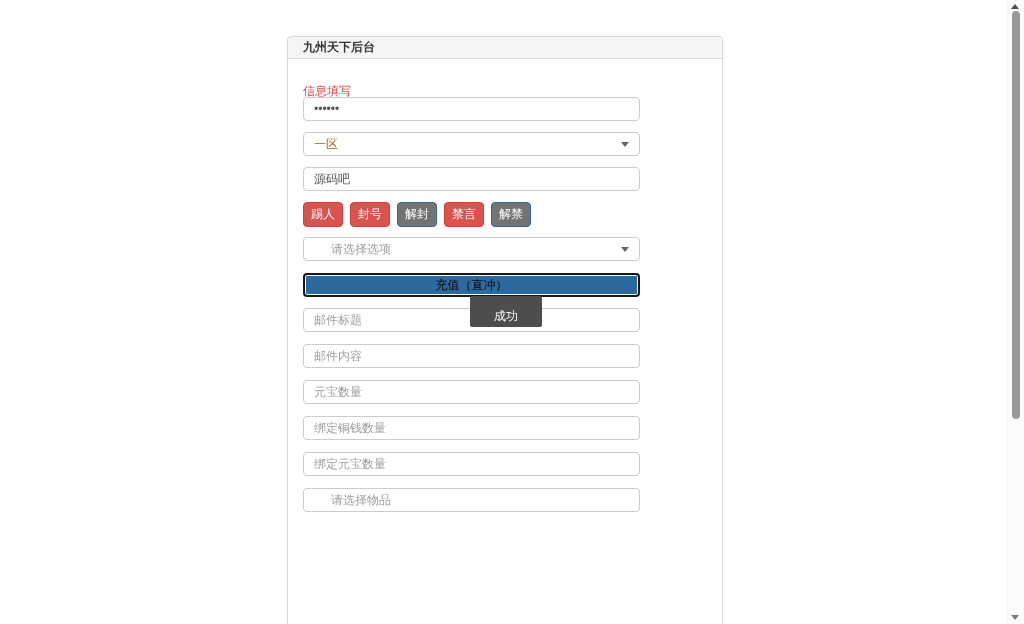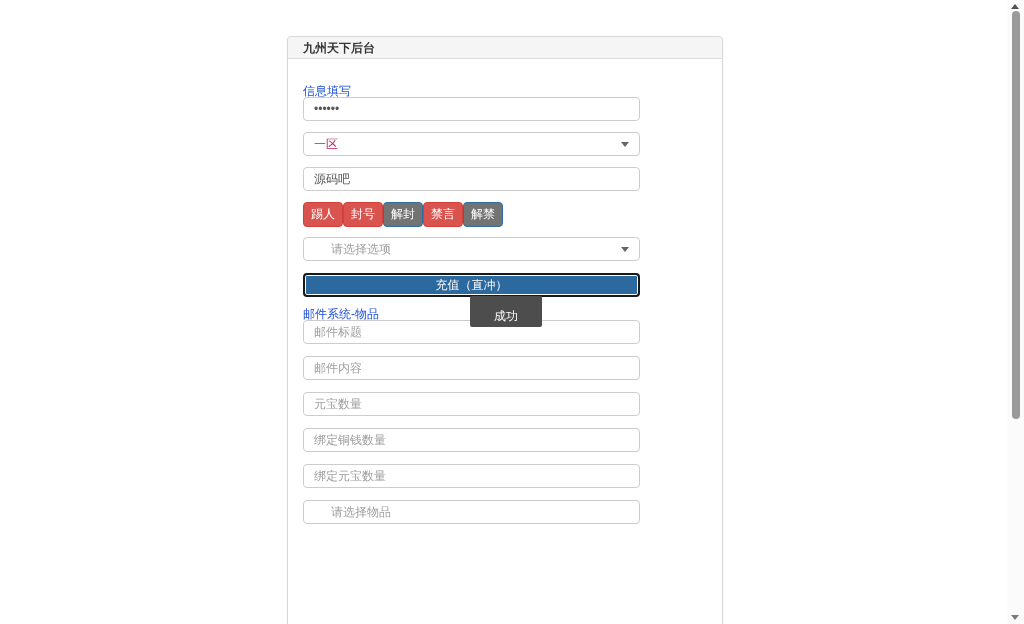--- a/index.html
+++ b/index.html
@@ -12,62 +12,62 @@
   .panel{
     position:absolute;left:287px;top:36px;width:436px;height:700px;
     box-sizing:border-box;background:#fff;
     border:1px solid #d9d9d9;border-radius:4px;
     box-shadow:0 1px 2px rgba(0,0,0,.08);
   }
   .panel-heading{
     box-sizing:border-box;height:22px;padding:4px 15px;
     background:#f5f5f5;border-bottom:1px solid #ddd;
     border-radius:4px 4px 0 0;
-    font-size:12px;font-weight:bold;color:#333;line-height:14px;
+    font-size:12px;font-weight:bold;color:#333;line-height:14px;font-family:Liberation Mono, monospace;
   }
   .panel-body{padding:15px;}
   .form{width:337px;}
   .form-label{
-    font-size:12px;line-height:12px;color:#1d4ed8;margin:10px 0 0 0;
+    font-size:12px;line-height:12px;color:#ef4444;margin:10px 0 0 0;
   }
   .form-label.first{margin-top:11px;}
   .control{
     box-sizing:border-box;display:block;width:100%;height:24px;
     border:1px solid #ccc;border-radius:4px;background:#fff;
     font-size:12px;color:#555;padding:0 10px;margin:0 0 11px 0;
     font-family:inherit;
   }
   input.control{outline:none;}
   input.control::placeholder{color:#9e9e9e;opacity:1;}
   .fake-select{
     display:flex;align-items:center;justify-content:space-between;
     cursor:default;
   }
-  .fake-select .value{color:#be185d;text-align:right;}
+  .fake-select .value{color:#a16207;text-align:right;}
   .fake-select .ph{color:#9e9e9e;margin-left:17px;}
   .caret{
     width:0;height:0;flex:0 0 auto;
     border-left:4px solid transparent;border-right:4px solid transparent;
     border-top:5px solid #666;
   }
   .mb12{margin-bottom:12px;}
   
-  .btn-row{display:flex;gap:0;margin:0 0 10px 0;}
+  .btn-row{display:flex;gap:7px;margin:0 0 10px 0;}
   .btn-sm{
     box-sizing:border-box;height:25px;padding:0 7px;border-radius:4px;
     font-size:12px;color:#fff;line-height:23px;border:1px solid transparent;
     font-family:inherit;cursor:pointer;
   }
   .btn-danger{background:#d9534f;border-color:#d43f3a;}
   .btn-primary{background:#737373;border-color:#2e6da4;}
   
   .btn-block{
     box-sizing:border-box;display:block;width:100%;height:24px;
     border-radius:4px;background:#337ab7;border:1px solid #2e6da4;
-    color:#ffffff;font-size:12px;text-align:center;line-height:21px;
+    color:#000000;font-size:12px;text-align:center;line-height:21px;
     margin:0 0 11px 0;font-family:inherit;cursor:pointer;
   }
   .btn-block.focused{
     background:#2c699e;
     border:2px solid #16191d;
     box-shadow:inset 0 0 0 1px #ffffff;
     line-height:18px;
   }
   
   .toast{
@@ -117,21 +117,20 @@
       </div>
 
 
       <div class="control fake-select mb12">
         <span class="ph">请选择选项</span>
         <span class="caret"></span>
       </div>
 
       <button class="btn-block focused">充值（直冲）</button>
 
-      <div class="form-label">邮件系统-物品</div>
       <input class="control mb12" type="text" placeholder="邮件标题" style="">
       <input class="control mb12" type="text" placeholder="邮件内容" style="">
       <input class="control mb12" type="text" placeholder="元宝数量" style="">
       <input class="control mb12" type="text" placeholder="绑定铜钱数量" style="">
       <input class="control mb12" type="text" placeholder="绑定元宝数量" style="">
 
       <div class="control fake-select">
         <span class="ph">请选择物品</span>
 
       </div>

